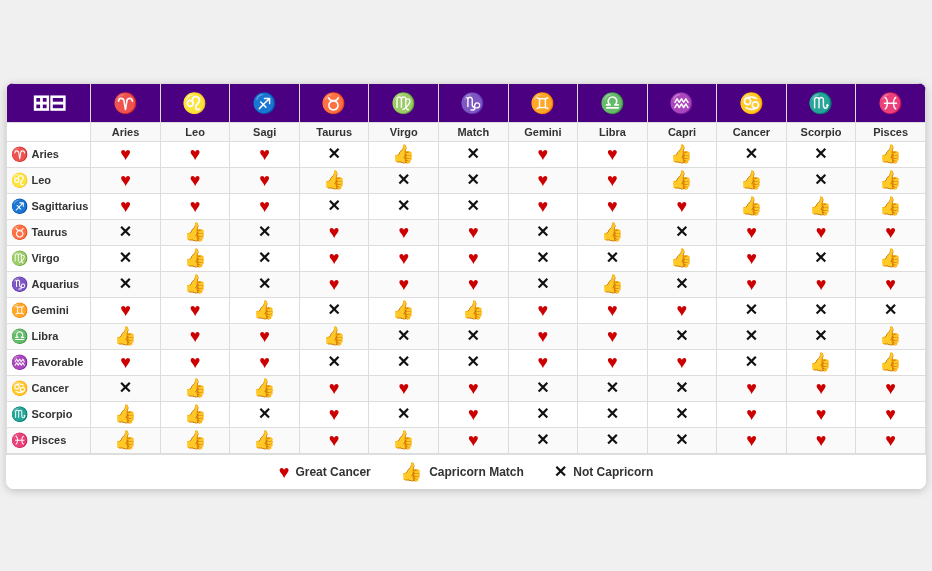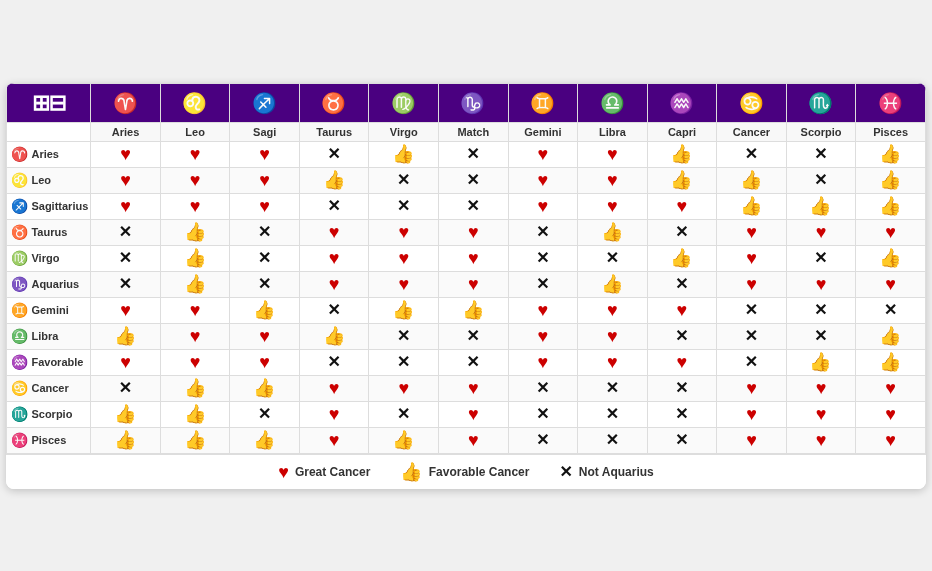--- a/index.html
+++ b/index.html
@@ -422,20 +422,20 @@
         </tr>
       </tbody>
   </table>
   <div class="legend">
     <div class="legend-item">
       <span class="cell-icon heart">♥</span>
       <span>Great Cancer</span>
     </div>
     <div class="legend-item">
       <span class="cell-icon thumb">👍</span>
-      <span>Favorable Cancer</span>
+      <span>Capricorn Match</span>
     </div>
     <div class="legend-item">
       <span class="cell-icon cross">✕</span>
-      <span>Not Aquarius</span>
+      <span>Not Capricorn</span>
     </div>
   </div>
 </div>
 
 </body></html>

